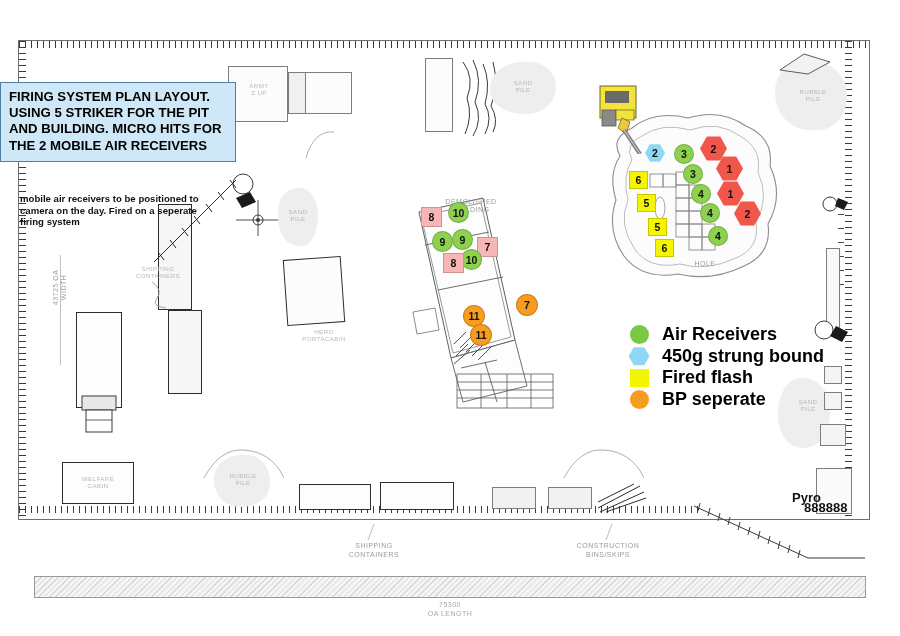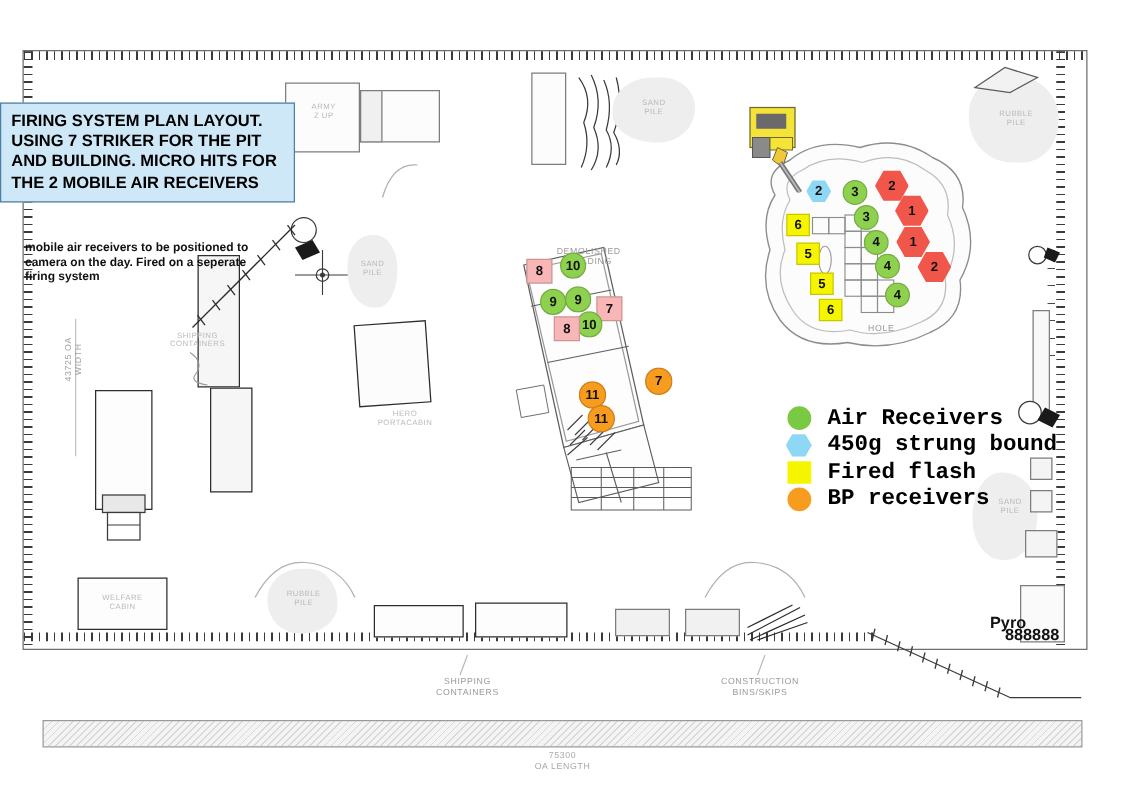--- a/index.html
+++ b/index.html
@@ -57,21 +57,21 @@
   #note-box div { white-space: nowrap; }
 
   
   #sub-note {
     left: 20px; top: 193px; width: 196px;
     font-size: 9.6px; font-weight: bold; line-height: 11.6px; color: #111;
   }
 
   
   #legend { left: 628px; top: 324px; }
-  .leg-row { display: flex; align-items: center; height: 21.5px; font-family: Liberation Mono, monospace; }
+  .leg-row { display: flex; align-items: center; height: 21.5px; }
   .leg-mark { width: 22px; height: 20px; margin-right: 12px; flex: 0 0 22px;
               display: flex; align-items: center; justify-content: center; }
   .leg-label { font-size: 18px; font-weight: bold; color: #000; white-space: nowrap; }
 
   .sh-circle { width: 19px; height: 19px; border-radius: 50%; }
   .sh-square { width: 19px; height: 18px; }
   .sh-hex { width: 21px; height: 19px;
     clip-path: polygon(25% 3%,75% 3%,100% 50%,75% 97%,25% 97%,0 50%); }
 
   
@@ -343,21 +343,21 @@
   <div class="abs" id="dim-left">
     <div class="vline"></div>
     <div class="txt">
       <span>43725</span>
       <span>OA WIDTH</span>
     </div>
   </div>
 
   <div class="abs" id="note-box">
     <div>FIRING SYSTEM PLAN LAYOUT.</div>
-    <div>USING 7 STRIKER FOR THE PIT</div>
+    <div>USING 5 STRIKER FOR THE PIT</div>
     <div>AND BUILDING. MICRO HITS FOR</div>
     <div>THE 2 MOBILE AIR RECEIVERS</div>
   </div>
 
   <div class="abs" id="sub-note">mobile air receivers to be positioned to camera on the day. Fired on a seperate firing system</div>
   <svg class="abs" style="left:140px;top:178px;width:110px;height:86px;">
     <line x1="96" y1="2" x2="14" y2="84" stroke="#2a2a2a" stroke-width="1"></line>
     <g stroke="#2a2a2a" stroke-width="1">
       <line x1="90" y1="2" x2="96" y2="10"></line>
         <line x1="78" y1="14" x2="84" y2="22"></line>
@@ -414,21 +414,21 @@
       <div class="leg-row">
         <div class="leg-mark">
           <div class="sh-square" style="background: rgb(245, 245, 0);"></div>
         </div>
         <div class="leg-label">Fired flash</div>
       </div>
       <div class="leg-row">
         <div class="leg-mark">
           <div class="sh-circle" style="background: rgb(247, 156, 30);"></div>
         </div>
-        <div class="leg-label">BP receivers</div>
+        <div class="leg-label">BP seperate</div>
       </div>
     </div>
 
   <div class="abs" id="text-label">Pyro</div>
   <div class="abs" id="num-label">888888</div>
 
   <div class="abs" id="dim-bar"></div>
   <div class="abs" id="dim-bar-txt">
     <div>75300</div>
     <div>OA LENGTH</div>

